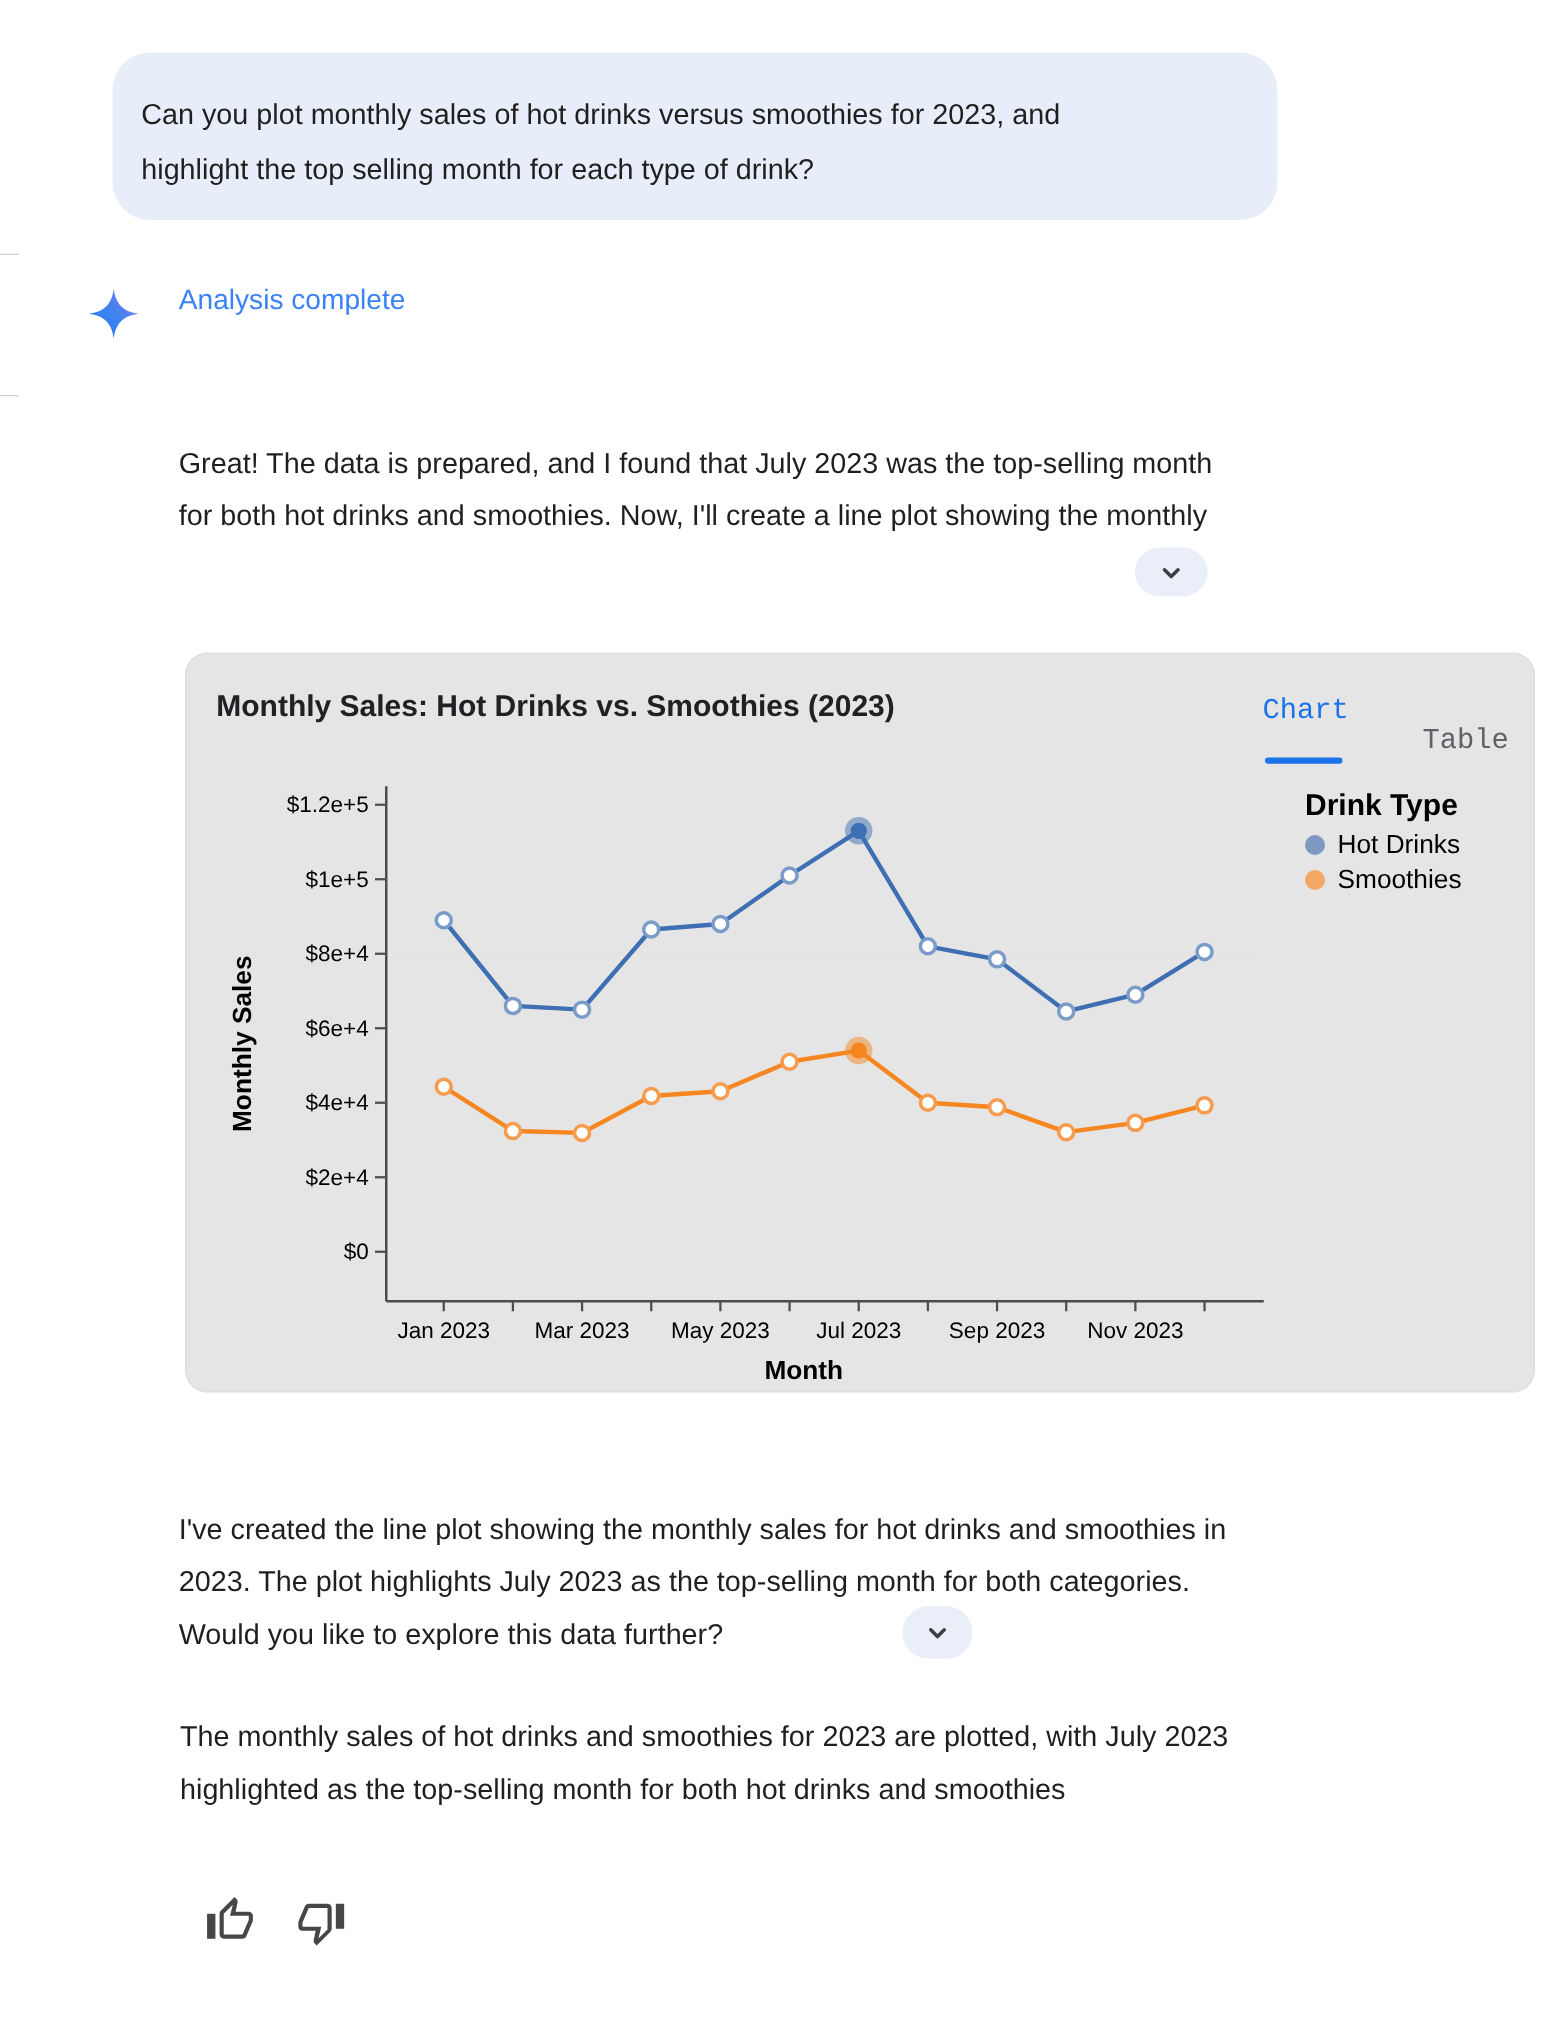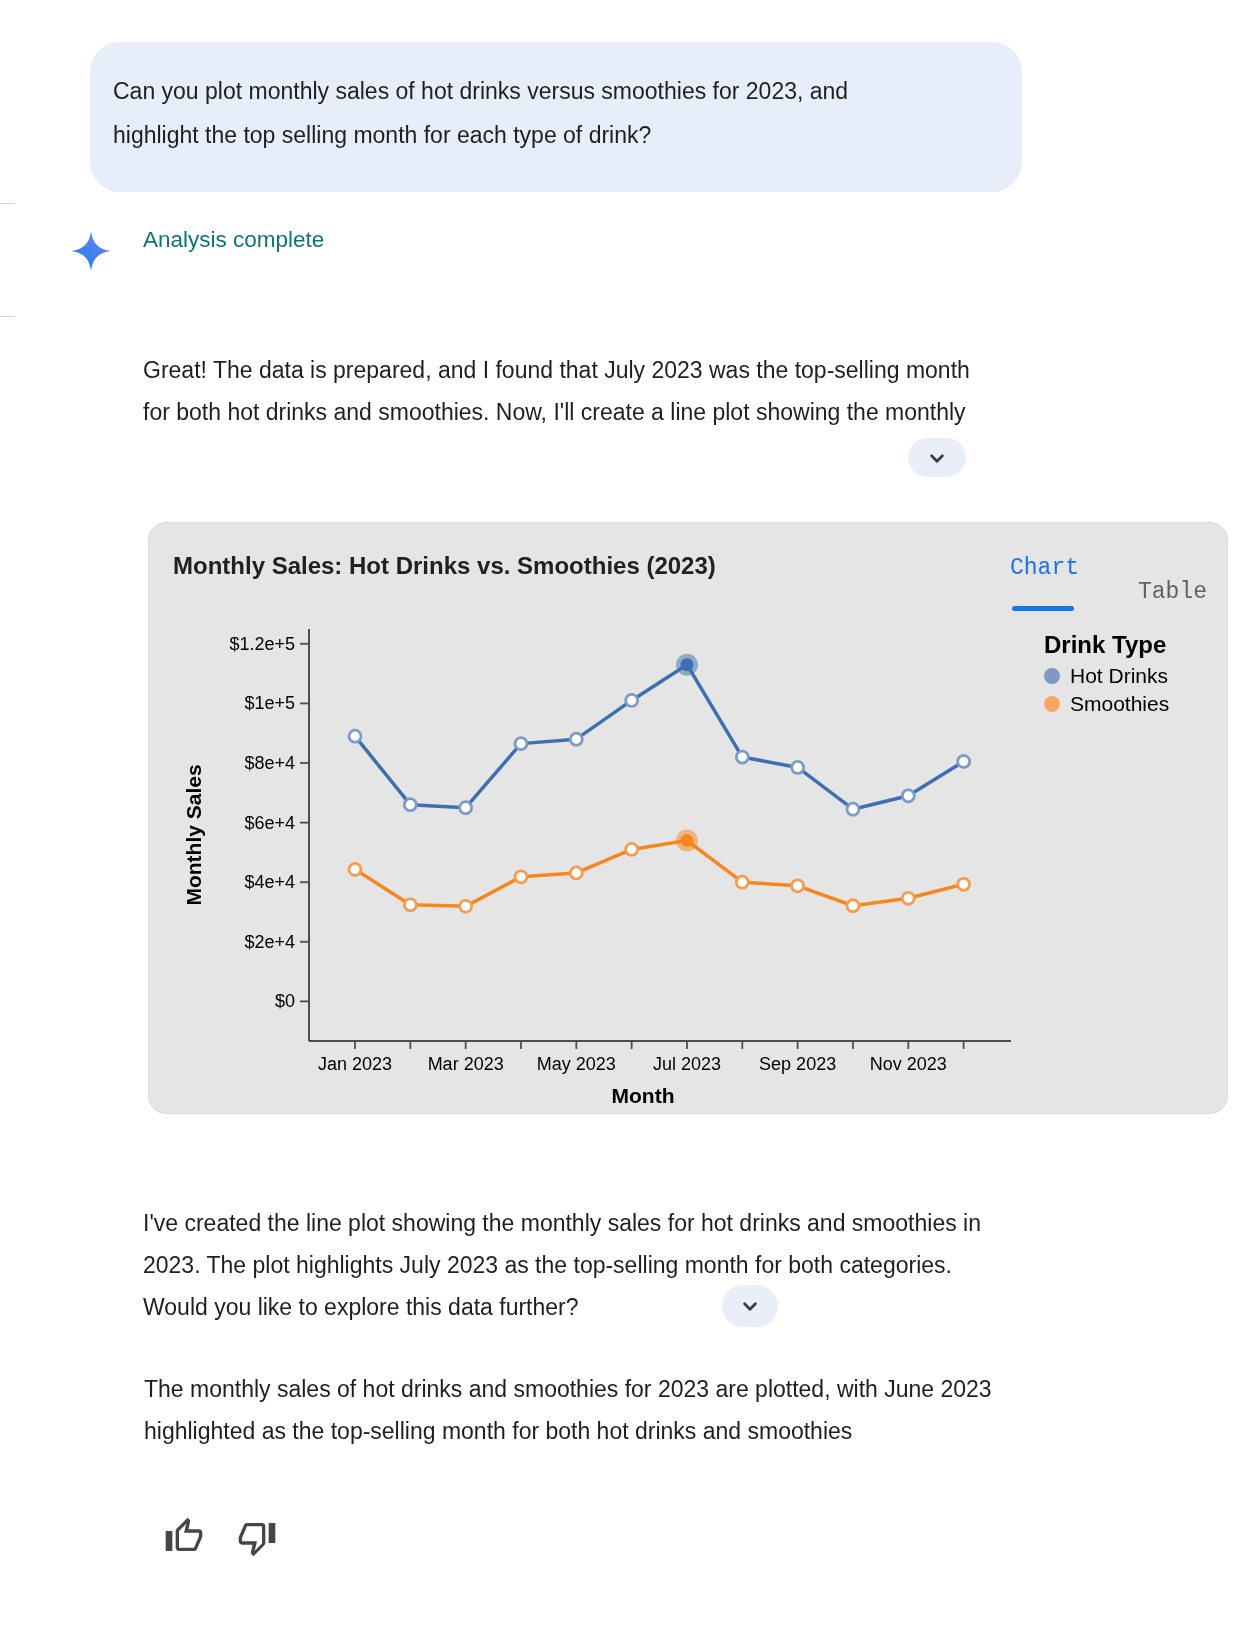--- a/index.html
+++ b/index.html
@@ -1,25 +1,25 @@
 <!DOCTYPE html>
 <html><head>
 <meta charset="utf-8">
 <style>
   html,body{margin:0;padding:0;background:#fff;}
   #page{position:relative;width:1252px;height:1628px;background:#ffffff;overflow:hidden;
         font-family:"Liberation Sans",sans-serif;color:#1f1f1f;}
   .abs{position:absolute;}
   .ruler-tick{position:absolute;left:0;width:15px;height:1px;background:#d3d3d3;}
   
-  .bubble{position:absolute;left:90px;top:42px;width:932px;height:150px;background:#e7edf9;
+  .bubble{position:absolute;left:90px;top:42px;width:932px;height:134px;background:#e7edf9;
           border-radius:30px;box-sizing:border-box;padding:27px 28px 0 23px;}
   .bubble .line{font-size:23px;line-height:44px;white-space:nowrap;color:#1f1f1f;}
   
-  .status-label{position:absolute;left:143px;top:227px;font-size:22.5px;color:#0f766e;}
+  .status-label{position:absolute;left:143px;top:227px;font-size:22.5px;color:#3b82f6;}
   
   .para{position:absolute;left:143px;}
   .para .line{font-size:23px;line-height:42px;white-space:nowrap;color:#1f1f1f;}
   
   .pill{position:absolute;background:#e9eef8;border-radius:21px;display:flex;
         align-items:center;justify-content:center;cursor:pointer;border:none;}
   
   .card{position:absolute;left:148px;top:522px;width:1080px;height:592px;background:#e5e5e5;
         border:1px solid #dadce0;border-radius:18px;box-sizing:border-box;}
   .card-title{position:absolute;left:24px;top:29px;font-size:24px;font-weight:700;color:#202124;white-space:nowrap;}
@@ -169,21 +169,21 @@
     <div class="line">2023. The plot highlights July 2023 as the top-selling month for both categories.</div>
     <div class="line">Would you like to explore this data further?</div>
   </div>
   <button class="pill" style="left:722px;top:1285px;width:56px;height:42px">
     <svg width="26" height="26" viewBox="0 0 24 24">
       <path d="M7 10 L12 15 L17 10" fill="none" stroke="#3c4043" stroke-width="2.6" stroke-linecap="round" stroke-linejoin="round"></path>
     </svg>
   </button>
 
   <div class="para" style="top:1368px;left:144px">
-    <div class="line">The monthly sales of hot drinks and smoothies for 2023 are plotted, with June 2023</div>
+    <div class="line">The monthly sales of hot drinks and smoothies for 2023 are plotted, with July 2023</div>
     <div class="line">highlighted as the top-selling month for both hot drinks and smoothies</div>
   </div>
 
   <button class="icon-btn" style="left:164px;top:1516px">
     <svg width="40" height="40" viewBox="0 0 24 24">
       <path fill="#444746" d="M9 21h9c.83 0 1.54-.5 1.84-1.22l3.02-7.05c.09-.23.14-.47.14-.73v-2c0-1.1-.9-2-2-2h-6.31l.95-4.57.03-.32c0-.41-.17-.79-.44-1.06L14.17 1 7.58 7.59C7.22 7.95 7 8.45 7 9v10c0 1.1.9 2 2 2zM9 9l4.34-4.34L12 10h9v2l-3 7H9V9zM1 9h4v12H1z"></path>
     </svg>
   </button>
   <button class="icon-btn" style="left:237px;top:1518px">
     <svg width="40" height="40" viewBox="0 0 24 24">

